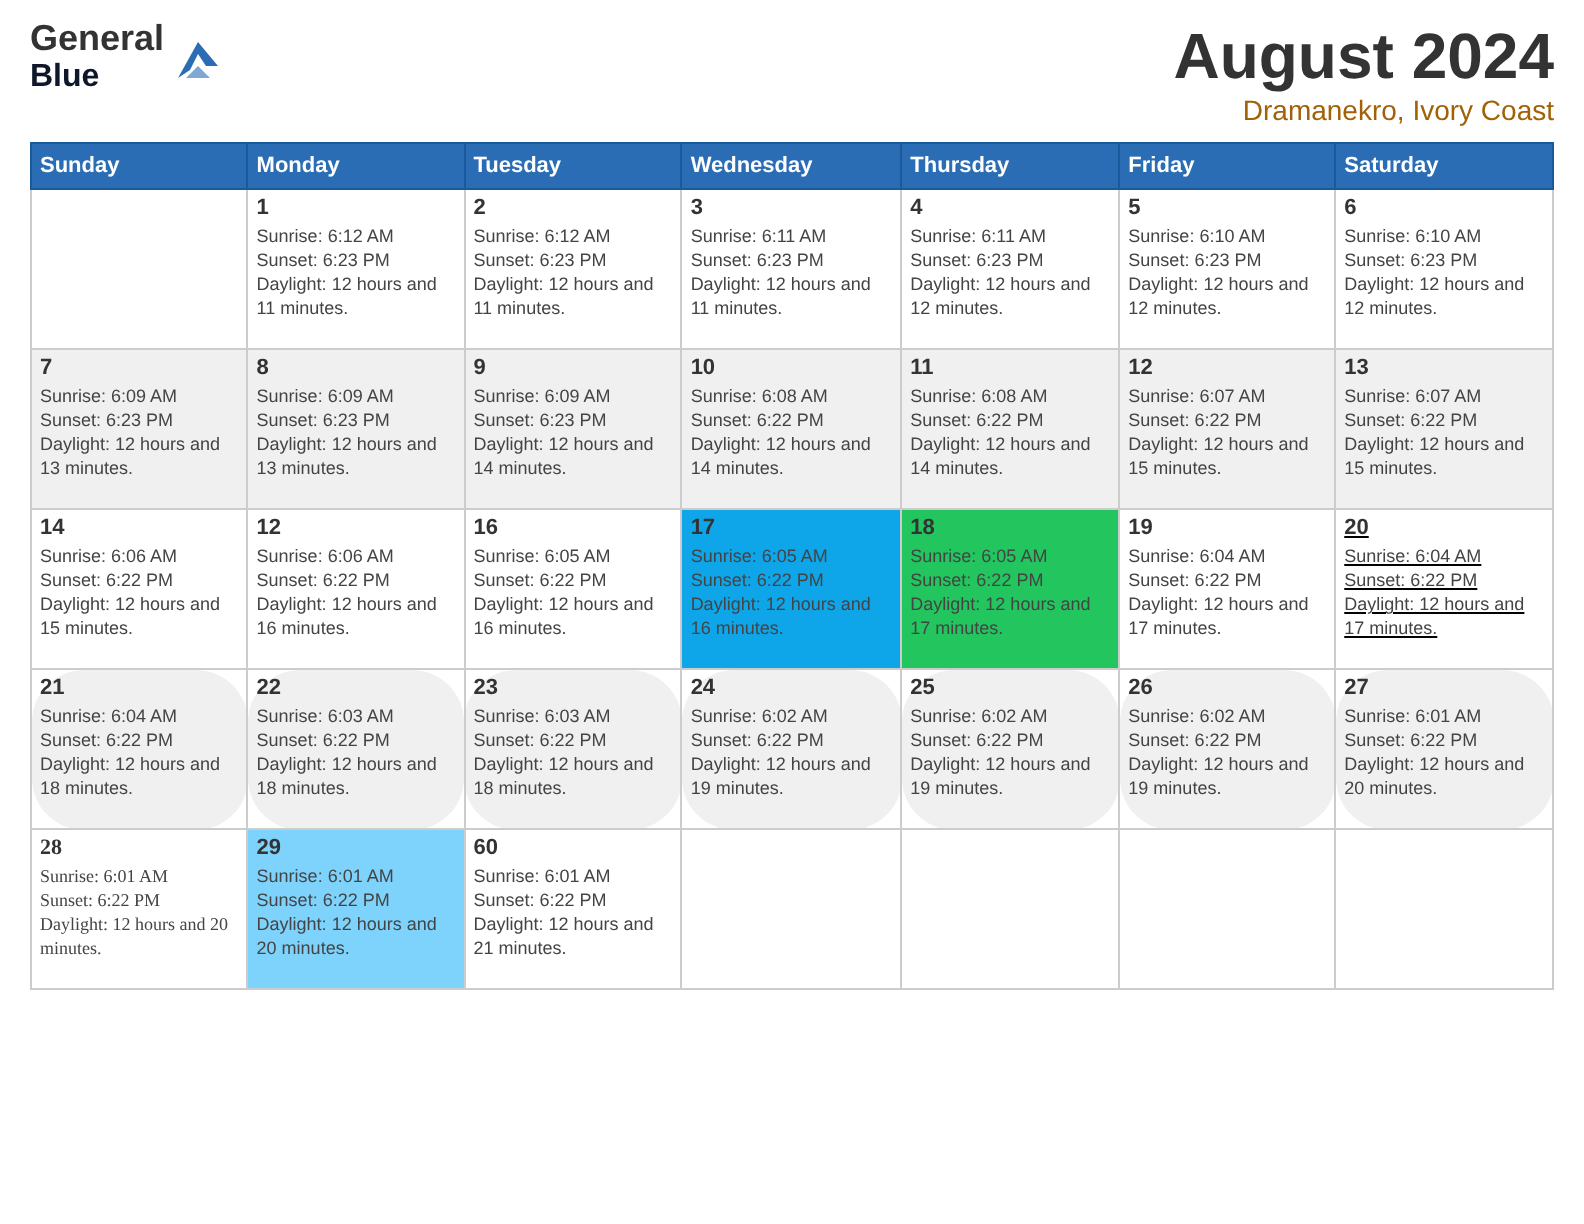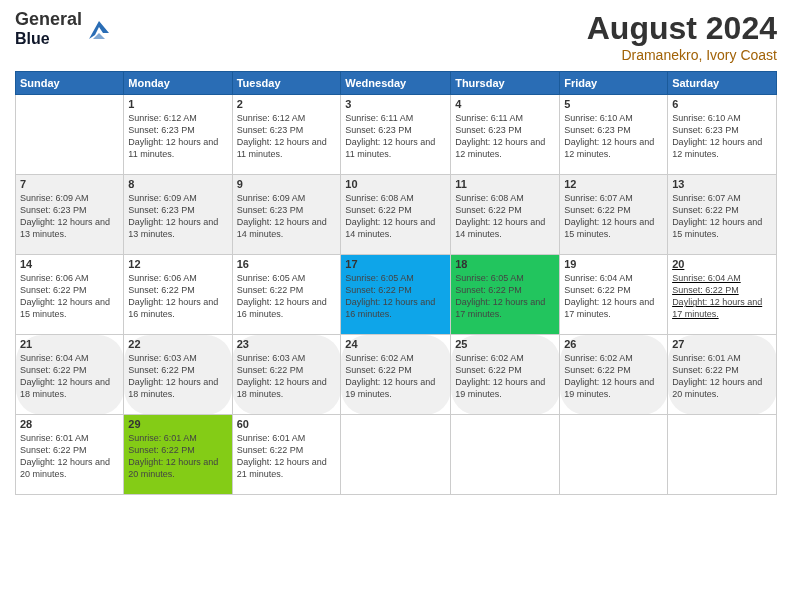--- a/index.html
+++ b/index.html
@@ -249,25 +249,25 @@
           <td style="background: rgb(240, 240, 240);">
             <span class="day-num">26</span>
             <div class="day-info">Sunrise: 6:02 AM<br>Sunset: 6:22 PM<br>Daylight: 12 hours and 19 minutes.</div>
           </td>
           <td style="background: rgb(240, 240, 240);">
             <span class="day-num">27</span>
             <div class="day-info">Sunrise: 6:01 AM<br>Sunset: 6:22 PM<br>Daylight: 12 hours and 20 minutes.</div>
           </td>
         </tr>
         <tr>
-          <td style="background: rgb(255, 255, 255);">
+          <td style="background: rgb(255, 255, 255); font-family: Liberation Serif, serif;">
             <span class="day-num">28</span>
             <div class="day-info">Sunrise: 6:01 AM<br>Sunset: 6:22 PM<br>Daylight: 12 hours and 20 minutes.</div>
           </td>
-          <td style="background: #84cc16;">
+          <td style="background: #7dd3fc;">
             <span class="day-num">29</span>
             <div class="day-info">Sunrise: 6:01 AM<br>Sunset: 6:22 PM<br>Daylight: 12 hours and 20 minutes.</div>
           </td>
           <td style="background: rgb(255, 255, 255);">
             <span class="day-num">60</span>
             <div class="day-info">Sunrise: 6:01 AM<br>Sunset: 6:22 PM<br>Daylight: 12 hours and 21 minutes.</div>
           </td>
           <td class="empty-cell" style="background: rgb(255, 255, 255);"></td>
           <td class="empty-cell" style="background: rgb(255, 255, 255);"></td>
           <td class="empty-cell" style="background: rgb(255, 255, 255);"></td>

